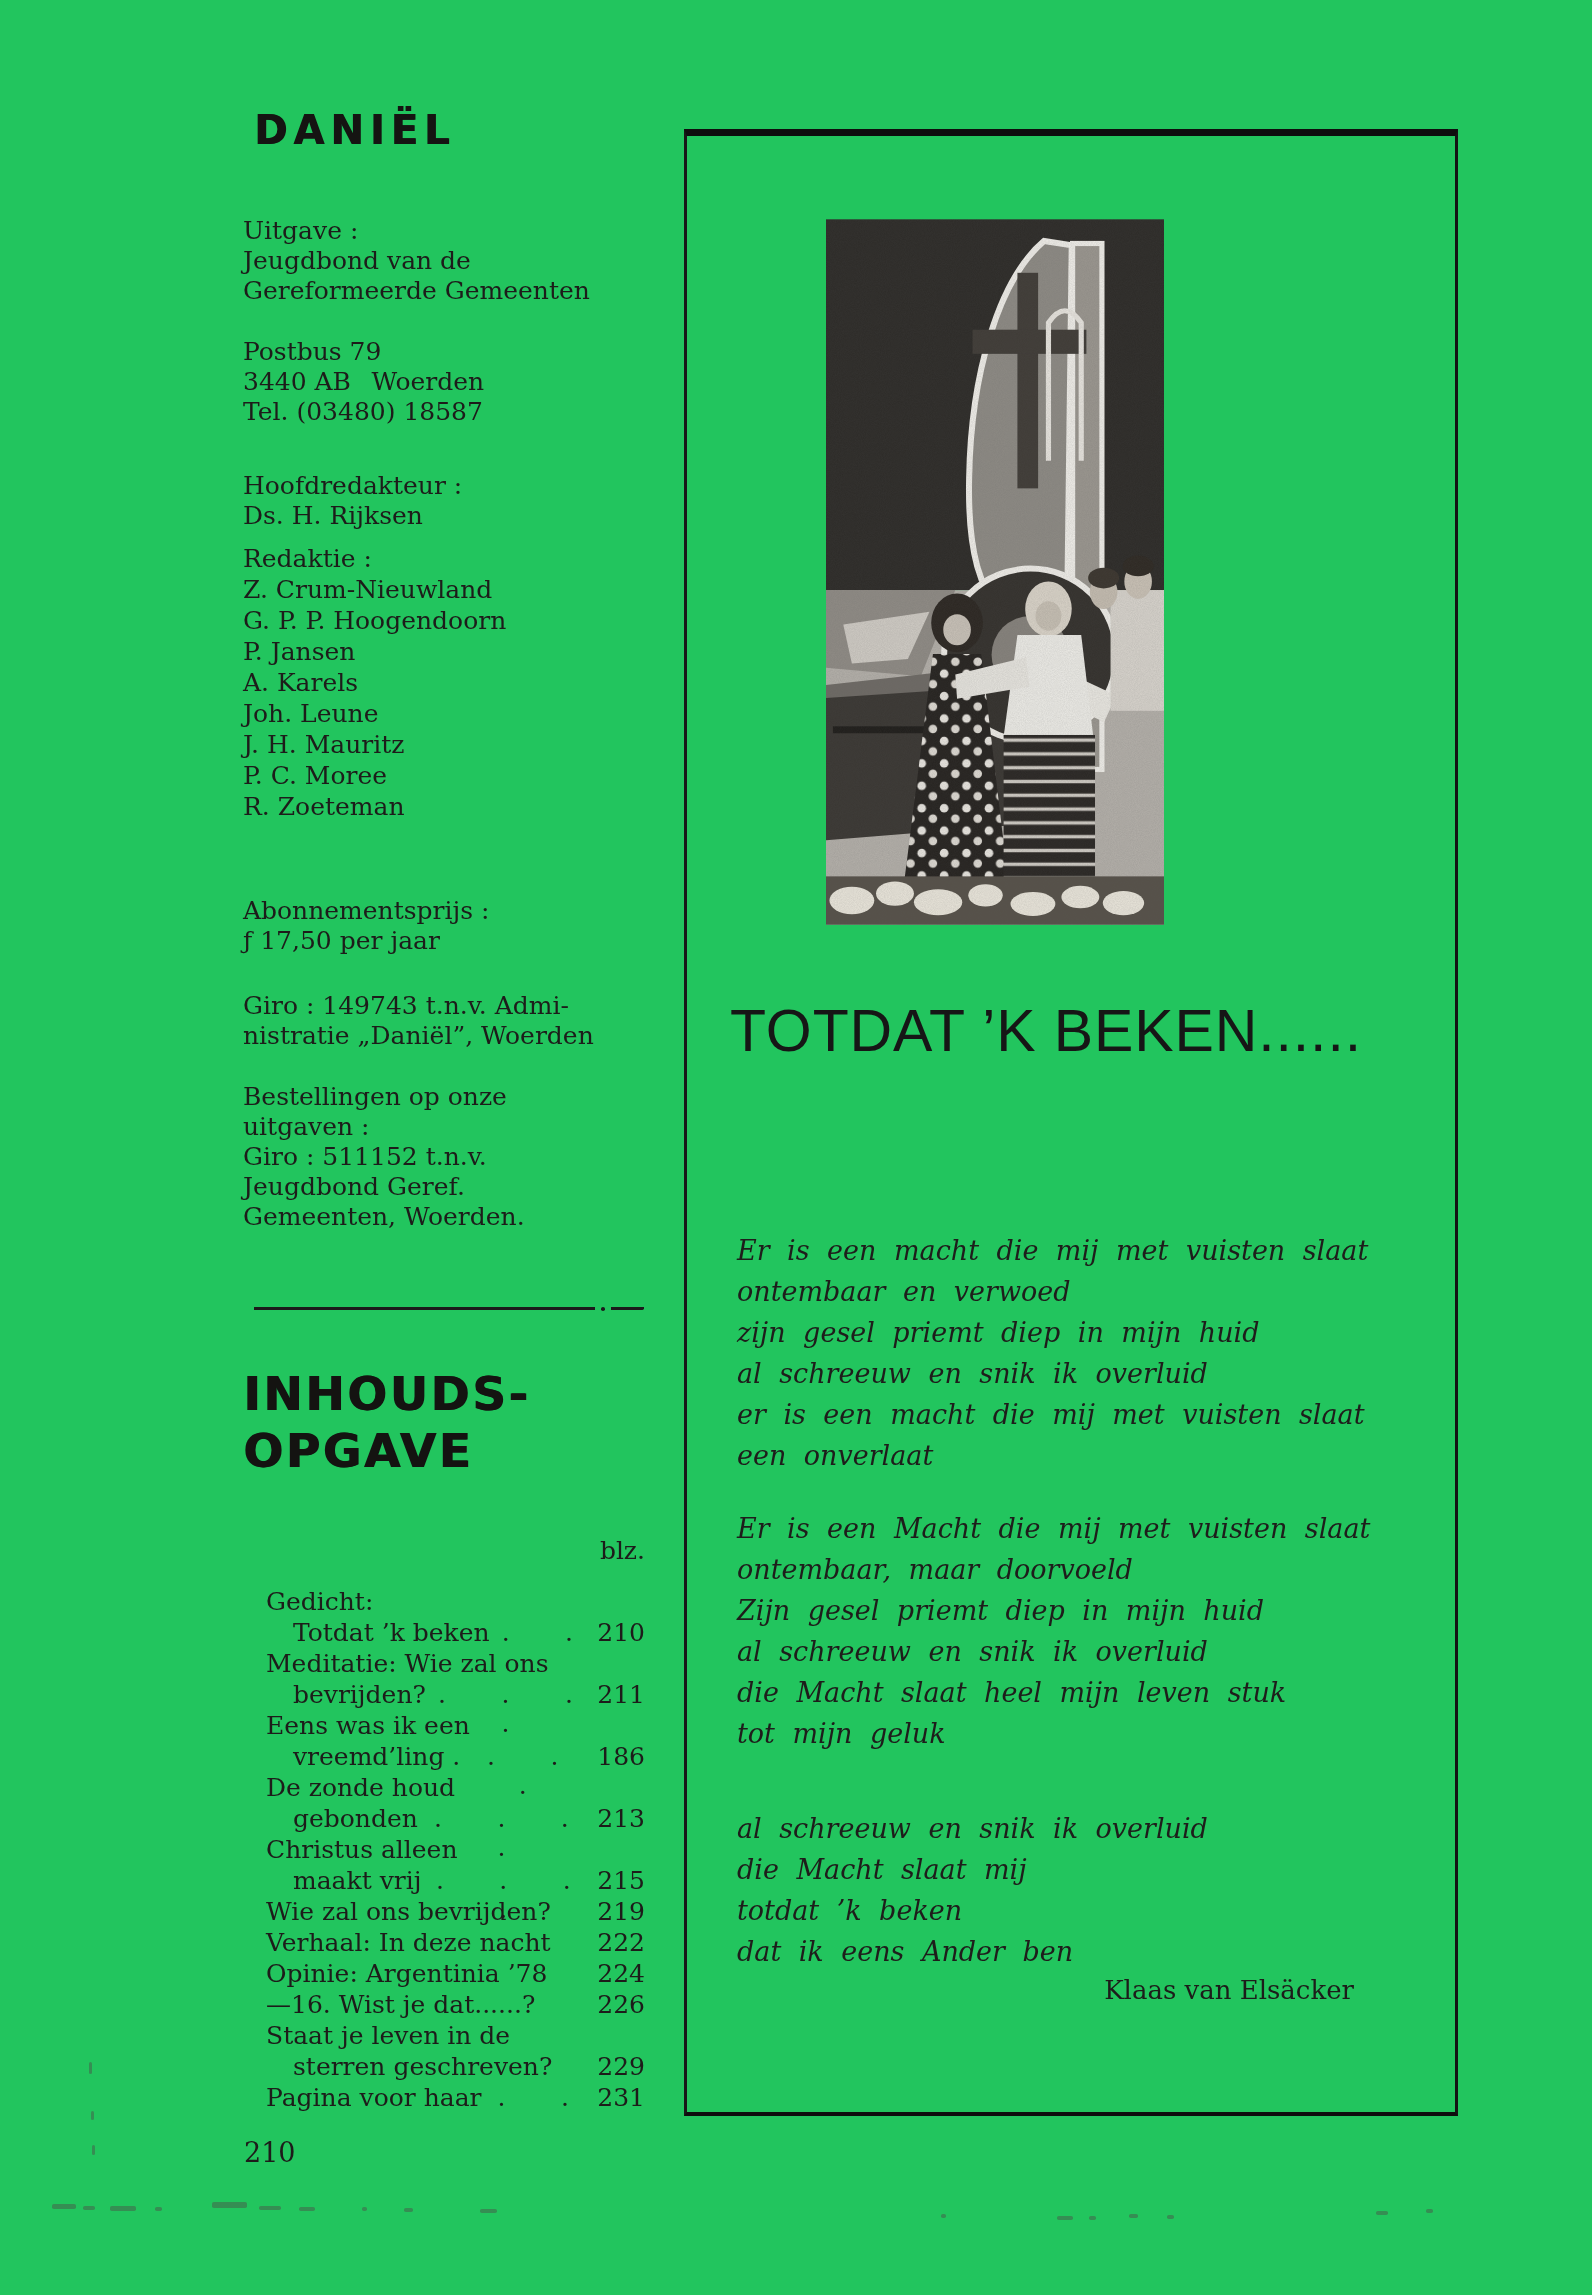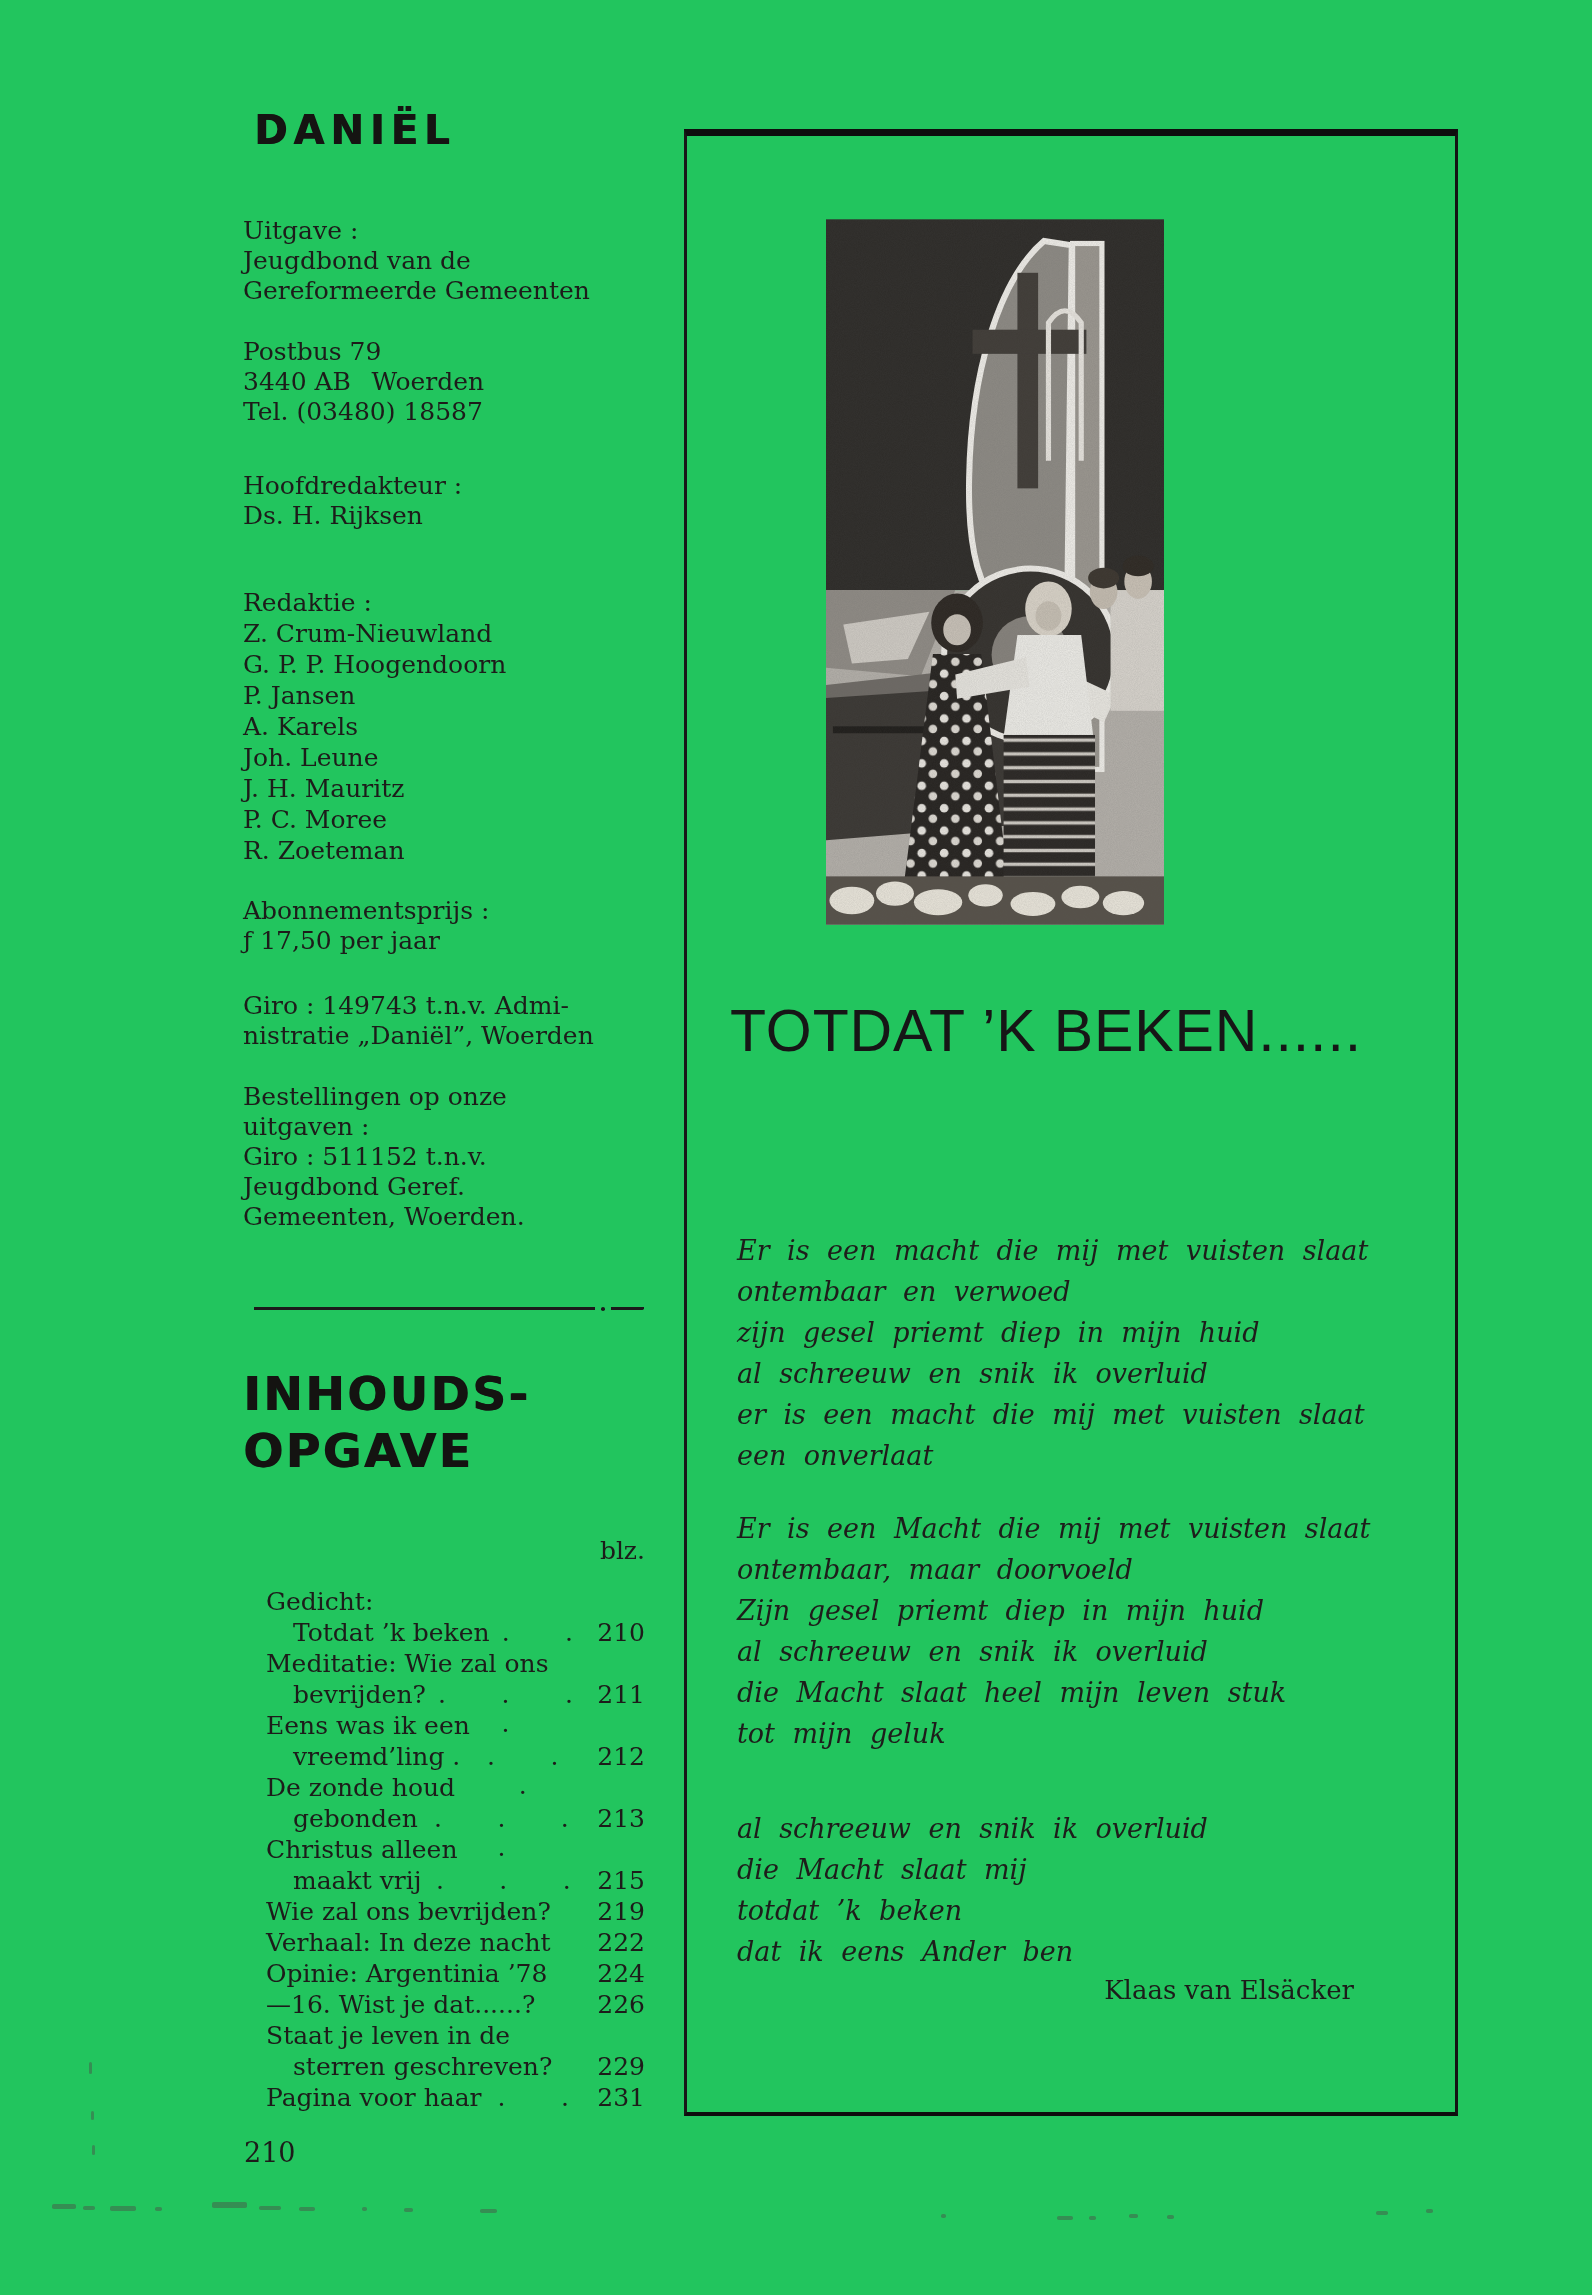--- a/index.html
+++ b/index.html
@@ -14,21 +14,21 @@
   .masthead{
     position:absolute;left:254px;top:107px;
     font-family:"DejaVu Sans","Liberation Sans",sans-serif;
     font-weight:bold;font-size:40px;letter-spacing:6px;color:#151412;
     text-shadow:0.9px 0 0 #151412;
   }
   .colo{position:absolute;left:243px;width:406px;font-size:25px;line-height:30px;white-space:pre-line;}
   .b-uitgave{top:216px;}
   .b-adres{top:337px;}
   .b-hoofdred{top:471px;}
-  .b-redaktie{top:587px;line-height:31px;}
+  .b-redaktie{top:543px;line-height:31px;}
   .b-abonnement{top:896px;}
   .b-giro{top:991px;}
   .b-bestel{top:1082px;}
   .rule{
     position:absolute;left:254px;top:1307px;width:390px;height:3.5px;
     display:flex;align-items:center;
   }
   .rule .seg1{height:2.6px;background:#1b1b1b;flex:1;}
   .rule .dot{width:4.3px;height:3.5px;background:#1b1b1b;margin:0 6px;border-radius:50%;}
   .rule .seg2{height:2.6px;background:#1b1b1b;width:33px;border-radius:0 0 1.7px 0;}
@@ -144,21 +144,21 @@
         <span class="num">211</span>
       </div>
     <div class="toc-row">
         <span class="t">Eens was ik een</span>
         <span class="dots"></span>
         <span class="num"></span>
       </div>
     <div class="toc-row ind">
         <span class="t">vreemd’ling .</span>
         <span class="dots">. . .</span>
-        <span class="num">212</span>
+        <span class="num">186</span>
       </div>
     <div class="toc-row">
         <span class="t">De zonde houd</span>
         <span class="dots"></span>
         <span class="num"></span>
       </div>
     <div class="toc-row ind">
         <span class="t">gebonden</span>
         <span class="dots">. . . .</span>
         <span class="num">213</span>

